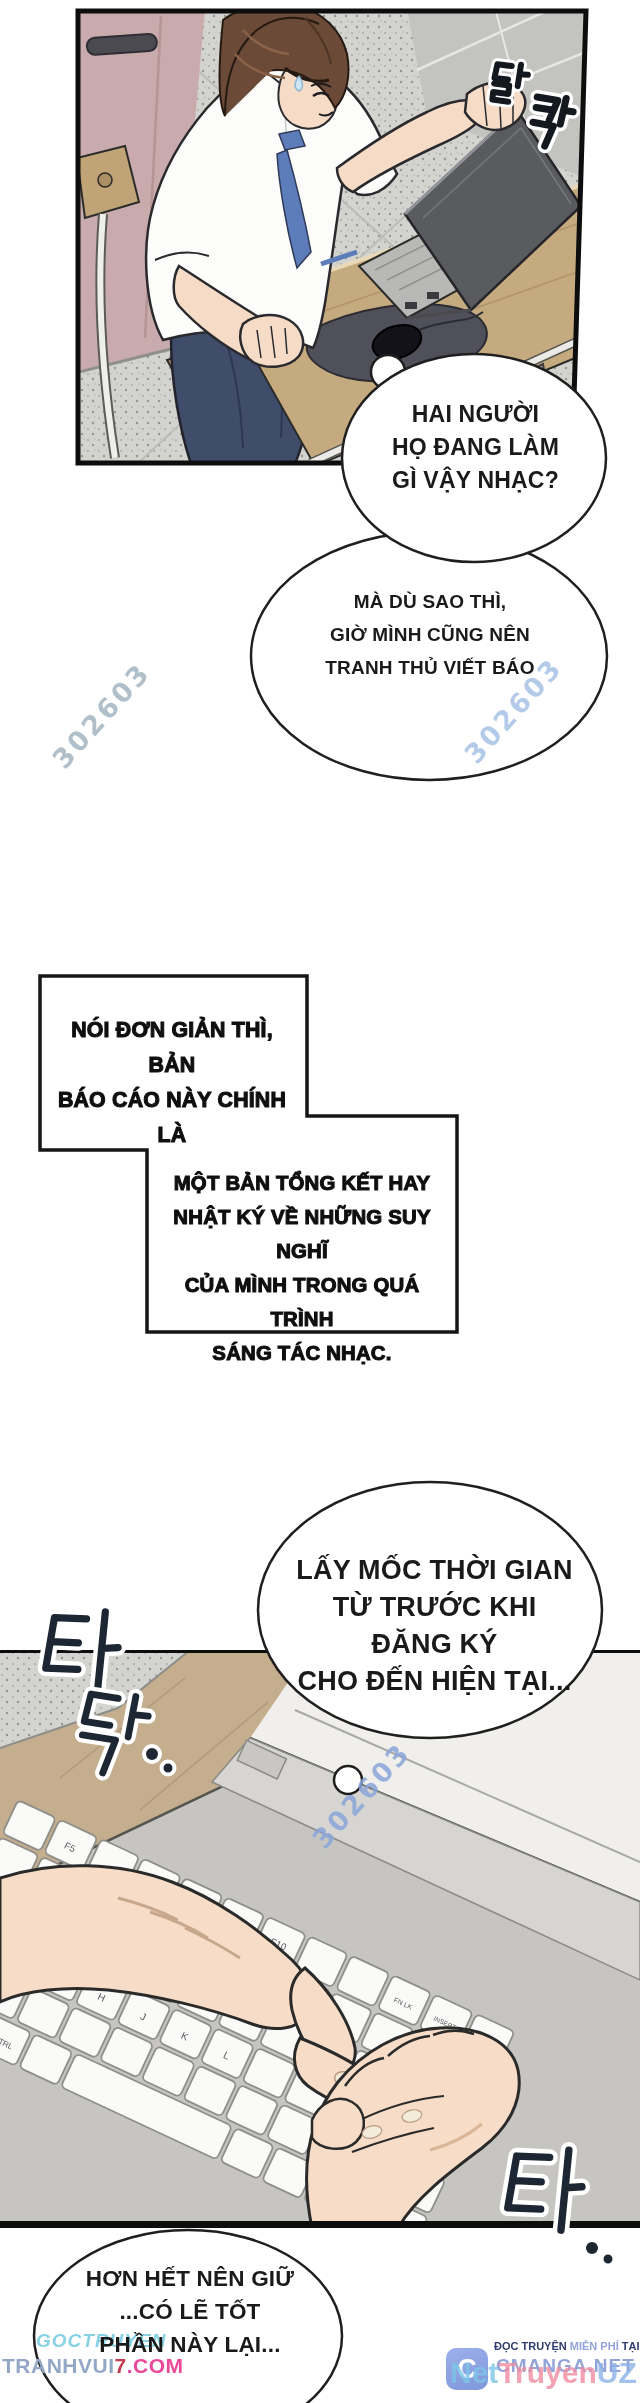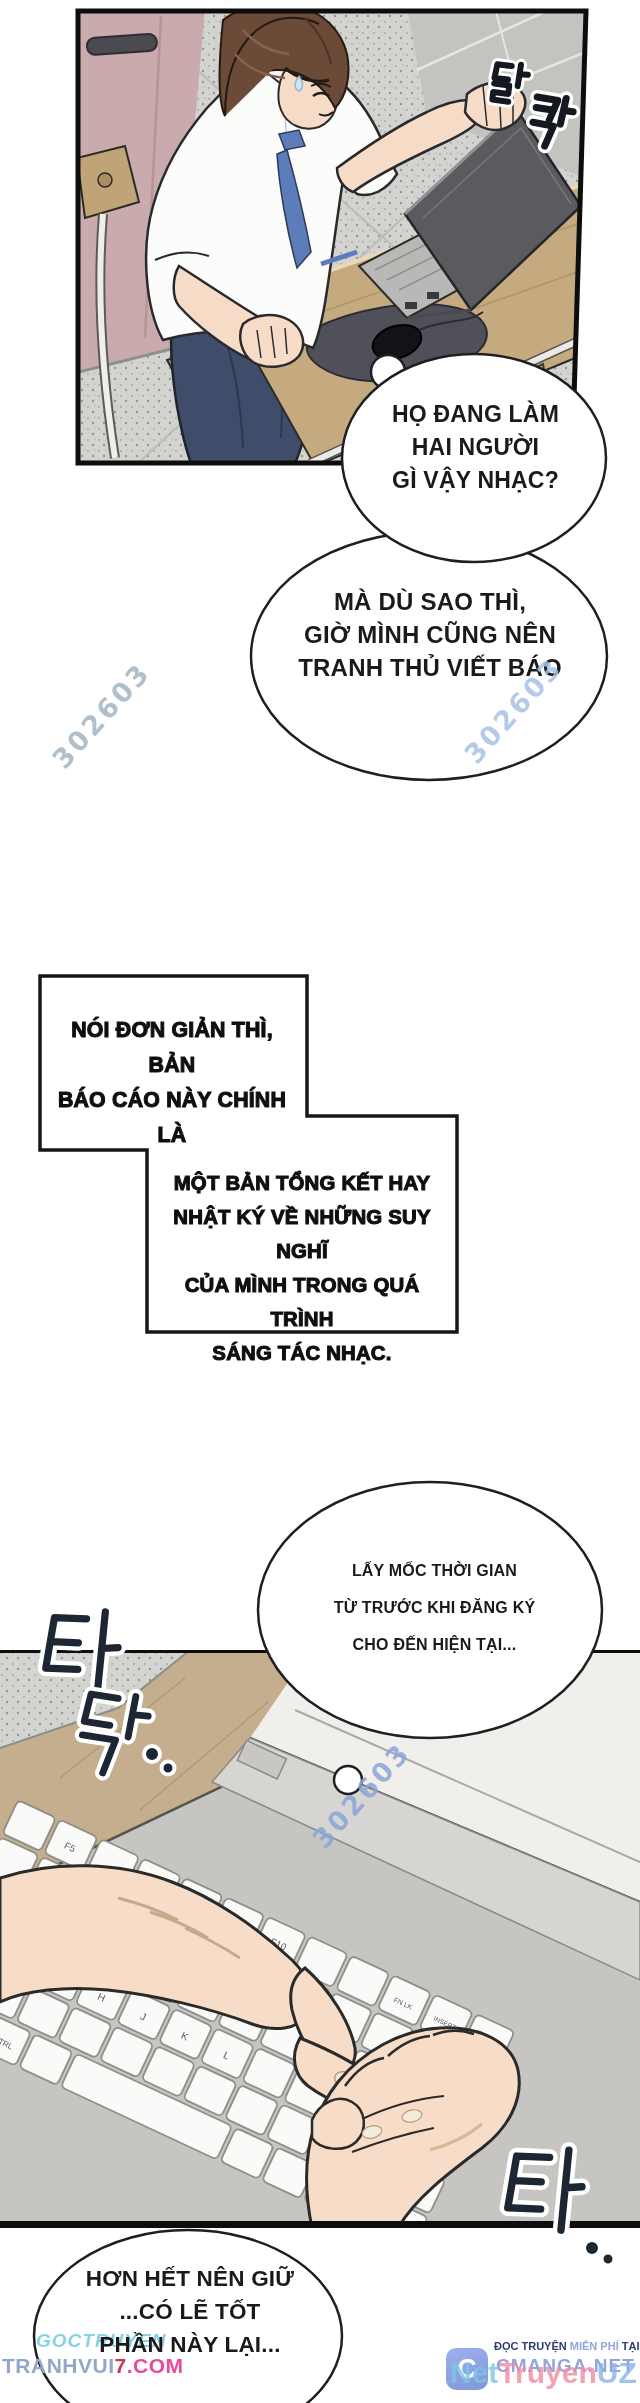--- a/index.html
+++ b/index.html
@@ -153,26 +153,26 @@
   <svg class="abs" style="left:246px;top:528px;" width="366" height="256" viewBox="0 0 366 256">
     <ellipse cx="183" cy="128" rx="178" ry="124" fill="#ffffff" stroke="#1f1f1f" stroke-width="2.5"></ellipse>
   </svg>
 
   <svg class="abs" style="left:336px;top:346px;" width="274" height="220" viewBox="0 0 274 220">
     <circle cx="52" cy="26" r="17" fill="#ffffff" stroke="#1f1f1f" stroke-width="2.5"></circle>
     <ellipse cx="138" cy="112" rx="132" ry="104" fill="#ffffff" stroke="#1f1f1f" stroke-width="2.5"></ellipse>
   </svg>
 
   <div class="abs bt" style="left:368px;top:398px;width:215px;font-size:23px;line-height:33px;z-index:5;">
+    <div>HAI NGƯỜI</div>
     <div>HỌ ĐANG LÀM</div>
-    <div>HAI NGƯỜI</div>
     <div>GÌ VẬY NHẠC?</div>
   </div>
 
-  <div class="abs bt" style="left:280px;top:585px;width:300px;font-size:24px;line-height:33px;z-index:5;">
+  <div class="abs bt" style="left:280px;top:585px;width:300px;font-size:19px;line-height:33px;z-index:5;">
     <div>MÀ DÙ SAO THÌ,</div>
     <div>GIỜ MÌNH CŨNG NÊN</div>
     <div>TRANH THỦ VIẾT BÁO</div>
   </div>
 
   <div class="abs wm-code" style="left:36px;top:700px;color:#9db0bc;opacity:.8;z-index:6;">302603</div>
   <div class="abs wm-code" style="left:448px;top:695px;color:#a6c2e6;opacity:.85;z-index:6;">302603</div>
 
   <svg class="abs" style="left:35px;top:968px;" width="430" height="372" viewBox="0 0 430 372">
     <path d="M5,8 L272,8 L272,148 L422,148 L422,364 L112,364 L112,182 L5,182 Z" fill="#ffffff" stroke="#161616" stroke-width="3.5"></path>
@@ -354,21 +354,21 @@
       <path class="ko-i" d="M52,12 L16,15 L16,52 L50,49 M74,4 L77,58 M76,28 L96,25 M18,70 L62,66 L56,112"></path>
     </g>
     <circle class="dot" cx="122" cy="162" r="8"></circle>
     <circle class="dot" cx="138" cy="176" r="6.5"></circle>
   </svg>
 
   <svg class="abs" style="left:252px;top:1478px;z-index:9;" width="360" height="320" viewBox="0 0 360 320">
     <ellipse cx="178" cy="132" rx="172" ry="128" fill="#ffffff" stroke="#1f1f1f" stroke-width="2.5"></ellipse>
     <circle cx="96" cy="302" r="14" fill="#ffffff" stroke="#1f1f1f" stroke-width="2.5"></circle>
   </svg>
-  <div class="abs bt" style="left:292px;top:1552px;width:285px;font-size:16px;line-height:37px;z-index:10;">
+  <div class="abs bt" style="left:292px;top:1552px;width:285px;font-size:27px;line-height:37px;z-index:10;">
     <div>LẤY MỐC THỜI GIAN</div>
     <div>TỪ TRƯỚC KHI ĐĂNG KÝ</div>
     <div>CHO ĐẾN HIỆN TẠI...</div>
   </div>
 
   <div class="abs wm-code" style="left:296px;top:1780px;color:#8aa6da;opacity:.85;z-index:11;">302603</div>
 
   <svg class="abs" style="left:488px;top:2132px;z-index:8;" width="160" height="140" viewBox="0 0 160 140">
     <title>타..</title>
     <g transform="translate(18,6) rotate(8) scale(0.82)">

